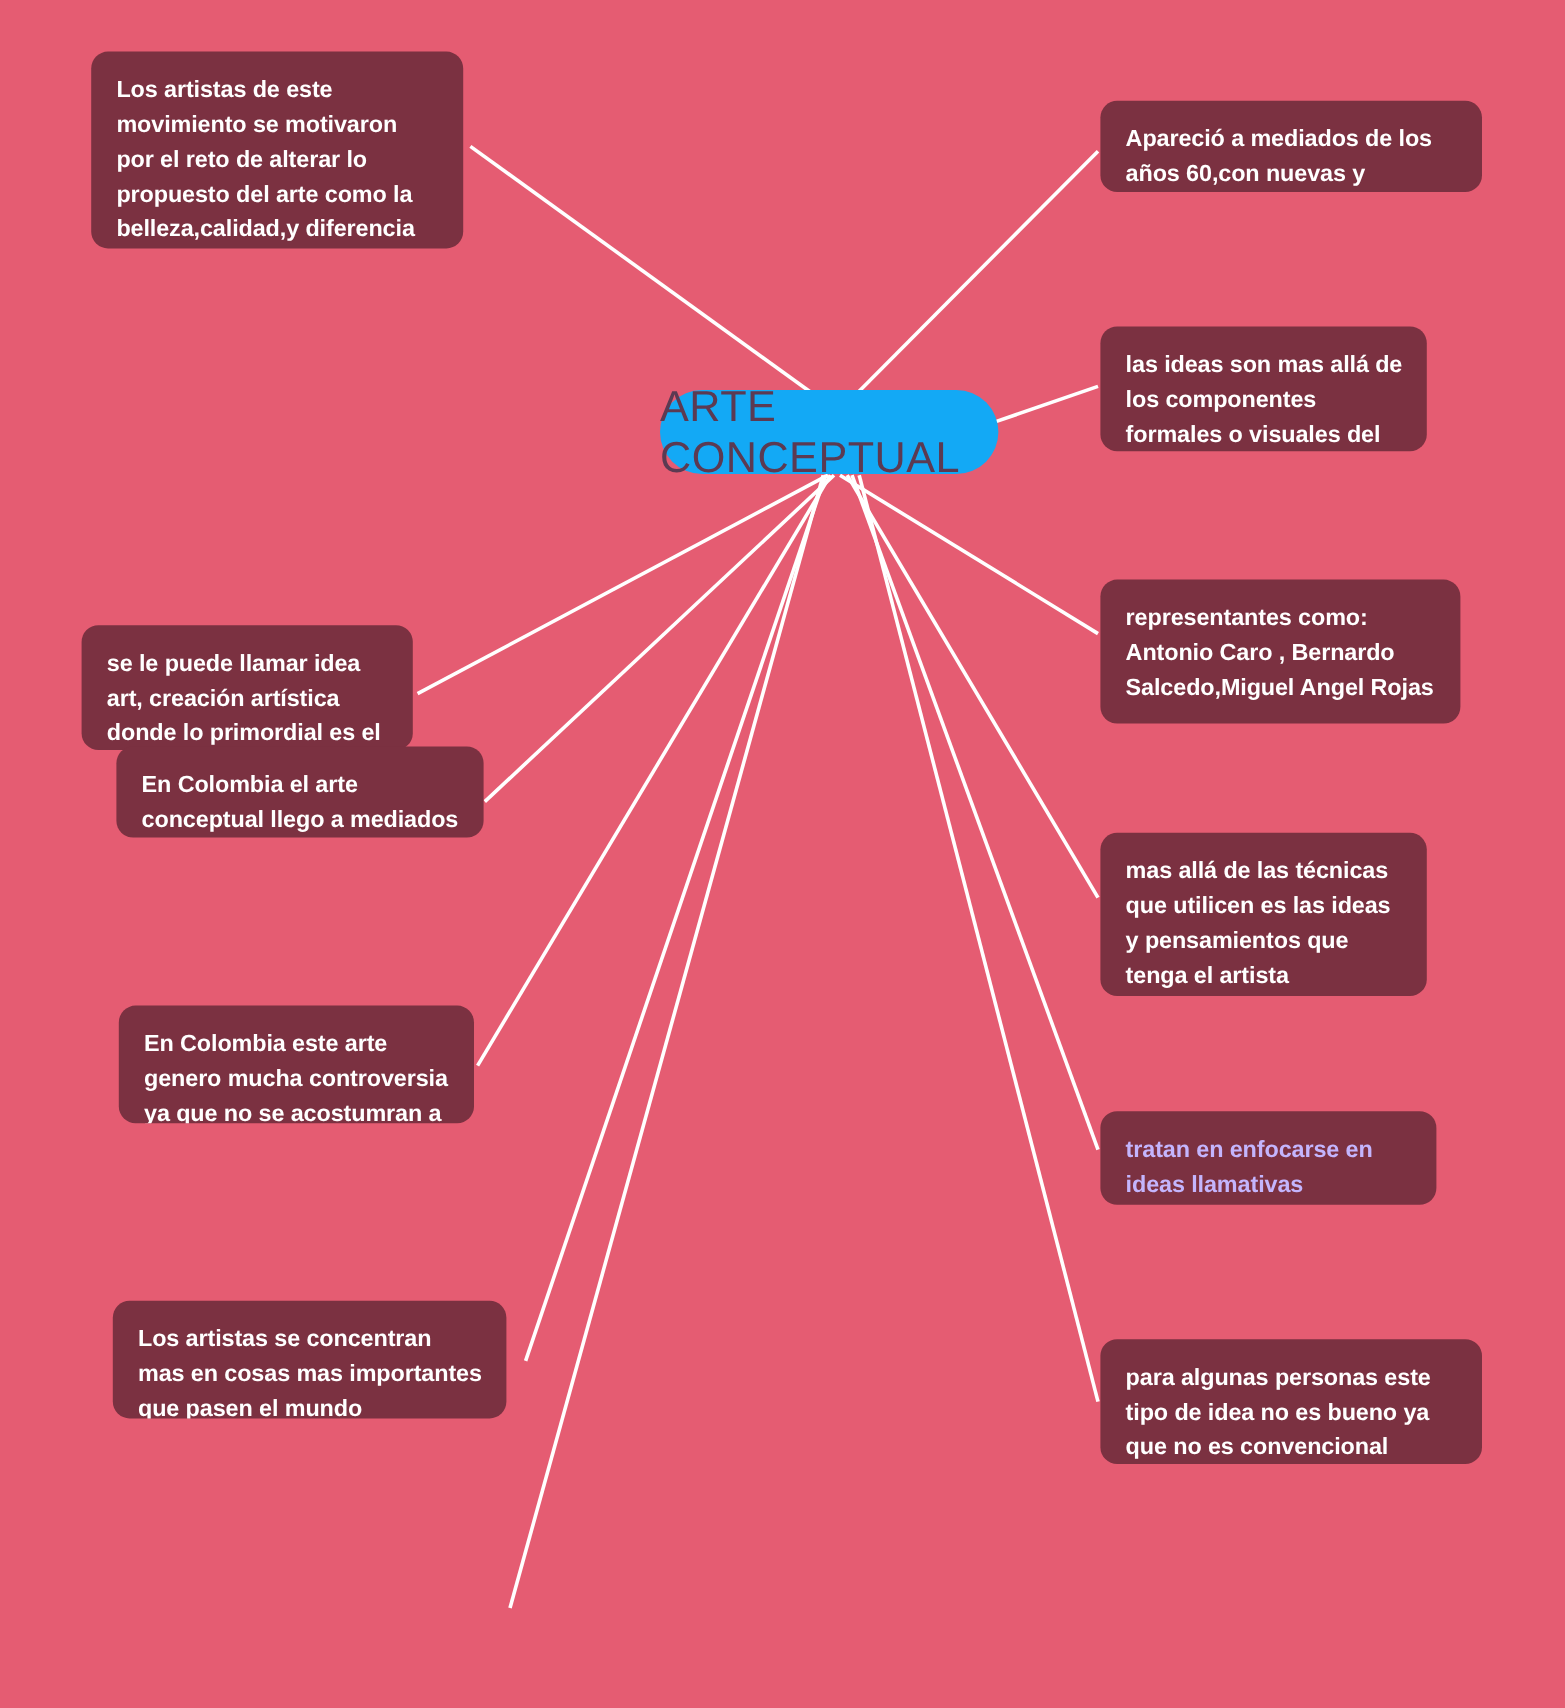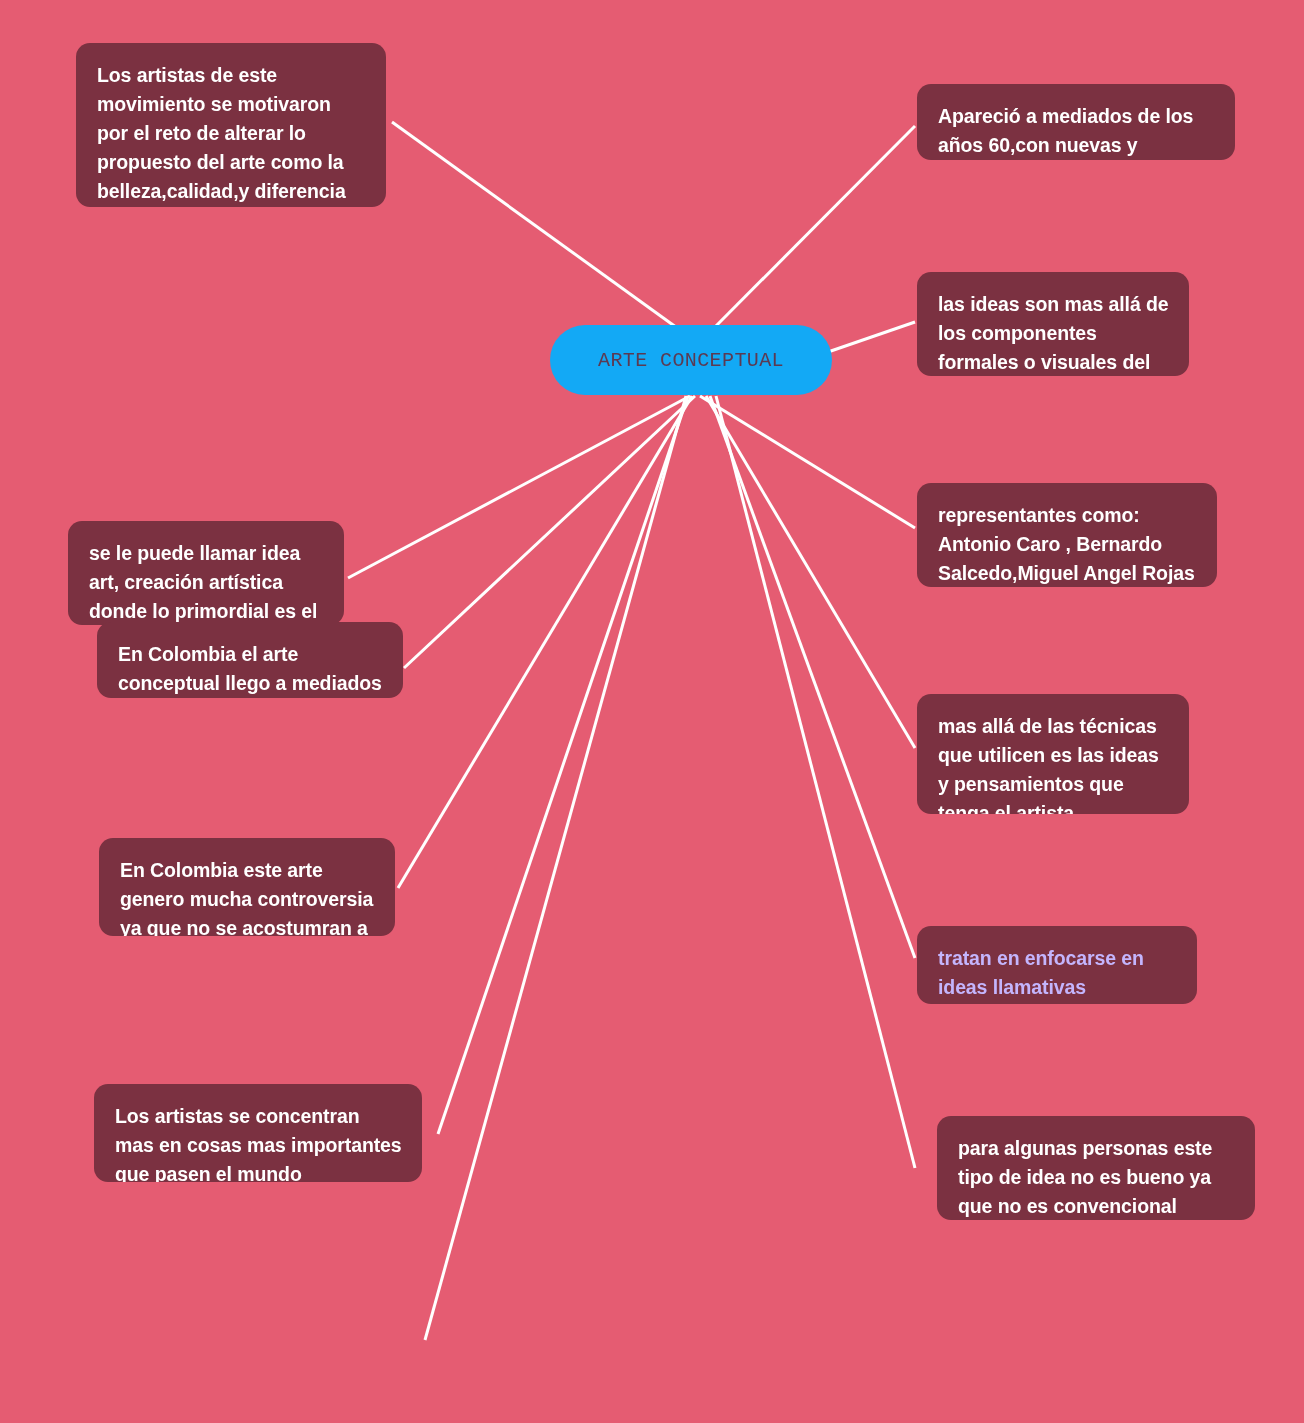--- a/index.html
+++ b/index.html
@@ -24,25 +24,24 @@
     padding:18px 20px 18px 21px;
     overflow:hidden;
     white-space:pre-line;
   }
   #center{
     position:absolute;z-index:3;
     background:#13a9f5;
     border-radius:40px;
     color:#5c3a52;
     font-weight:normal;
-    font-size:20px;
+    font-size:36px;
     letter-spacing:0.4px;
     display:flex;align-items:center;justify-content:center;
     box-sizing:border-box;
-    font-family:Liberation Mono, monospace;
   }
 </style>
 </head>
 <body>
 
 <div id="stage">
   <svg id="links" viewBox="0 0 1304 1423" width="1304" height="1423">
       <line x1="680" y1="330" x2="392" y2="122" stroke="#ffffff" stroke-width="3"></line>
       <line x1="712" y1="330" x2="915" y2="126" stroke="#ffffff" stroke-width="3"></line>
       <line x1="828" y1="352" x2="915" y2="322" stroke="#ffffff" stroke-width="3"></line>
@@ -52,22 +51,22 @@
       <line x1="706" y1="396" x2="915" y2="748" stroke="#ffffff" stroke-width="3"></line>
       <line x1="692" y1="396" x2="398" y2="888" stroke="#ffffff" stroke-width="3"></line>
       <line x1="710" y1="396" x2="915" y2="958" stroke="#ffffff" stroke-width="3"></line>
       <line x1="688" y1="396" x2="438" y2="1134" stroke="#ffffff" stroke-width="3"></line>
       <line x1="716" y1="396" x2="915" y2="1168" stroke="#ffffff" stroke-width="3"></line>
       <line x1="686" y1="396" x2="425" y2="1340" stroke="#ffffff" stroke-width="3"></line>
     </svg>
 <div class="node" style="left: 76px; top: 43px; width: 310px; height: 164px; background: rgb(123, 49, 65); color: rgb(255, 255, 255);">Los artistas de este movimiento se motivaron por el reto de alterar lo propuesto del arte como la belleza,calidad,y diferencia entre un documento</div>
     <div class="node" style="left: 917px; top: 84px; width: 318px; height: 76px; background: rgb(123, 49, 65); color: rgb(255, 255, 255);">Apareció a mediados de los años 60,con nuevas y diferentes ideas</div>
     <div class="node" style="left: 917px; top: 272px; width: 272px; height: 104px; background: rgb(123, 49, 65); color: rgb(255, 255, 255);">las ideas son mas allá de los componentes formales o visuales del arte tradicional</div>
-    <div class="node" style="left: 917px; top: 483px; width: 300px; height: 104px; background: rgb(123, 49, 65); color: rgb(255, 255, 255);">representantes como: Antonio Caro , Bernardo Salcedo,Miguel Angel Rojas</div>
+    <div class="node" style="left: 917px; top: 483px; width: 300px; height: 120px; background: rgb(123, 49, 65); color: rgb(255, 255, 255);">representantes como: Antonio Caro , Bernardo Salcedo,Miguel Angel Rojas</div>
     <div class="node" style="left: 68px; top: 521px; width: 276px; height: 104px; background: rgb(123, 49, 65); color: rgb(255, 255, 255);">se le puede llamar idea art, creación artística donde lo primordial es el concepto de la obra</div>
     <div class="node" style="left: 97px; top: 622px; width: 306px; height: 76px; background: rgb(123, 49, 65); color: rgb(255, 255, 255);">En Colombia el arte conceptual llego a mediados de los 90</div>
-    <div class="node" style="left: 917px; top: 694px; width: 272px; height: 120px; background: rgb(123, 49, 65); color: rgb(255, 255, 255);">mas allá de las técnicas que utilicen es las ideas y pensamientos que tenga el artista</div>
+    <div class="node" style="left: 917px; top: 694px; width: 272px; height: 136px; background: rgb(123, 49, 65); color: rgb(255, 255, 255);">mas allá de las técnicas que utilicen es las ideas y pensamientos que tenga el artista</div>
     <div class="node" style="left: 99px; top: 838px; width: 296px; height: 98px; background: rgb(123, 49, 65); color: rgb(255, 255, 255);">En Colombia este arte genero mucha controversia ya que no se acostumran a lo difente</div>
     <div class="node" style="left: 917px; top: 926px; width: 280px; height: 78px; background: rgb(123, 49, 65); color: #c4b5fd;">tratan en enfocarse en ideas llamativas</div>
     <div class="node" style="left: 94px; top: 1084px; width: 328px; height: 98px; background: rgb(123, 49, 65); color: rgb(255, 255, 255);">Los artistas se concentran mas en cosas mas importantes que pasen el mundo</div>
-    <div class="node" style="left: 917px; top: 1116px; width: 318px; height: 104px; background: rgb(123, 49, 65); color: rgb(255, 255, 255); margin-left: 20px;">para algunas personas este tipo de idea no es bueno ya que no es convencional</div>
+    <div class="node" style="left: 917px; top: 1116px; width: 318px; height: 104px; background: rgb(123, 49, 65); color: rgb(255, 255, 255);">para algunas personas este tipo de idea no es bueno ya que no es convencional</div>
     <div id="center" style="left: 550px; top: 325px; width: 282px; height: 70px; background: rgb(19, 169, 245); color: rgb(92, 58, 82);">ARTE CONCEPTUAL</div>
   </div>
 
 </body></html>

